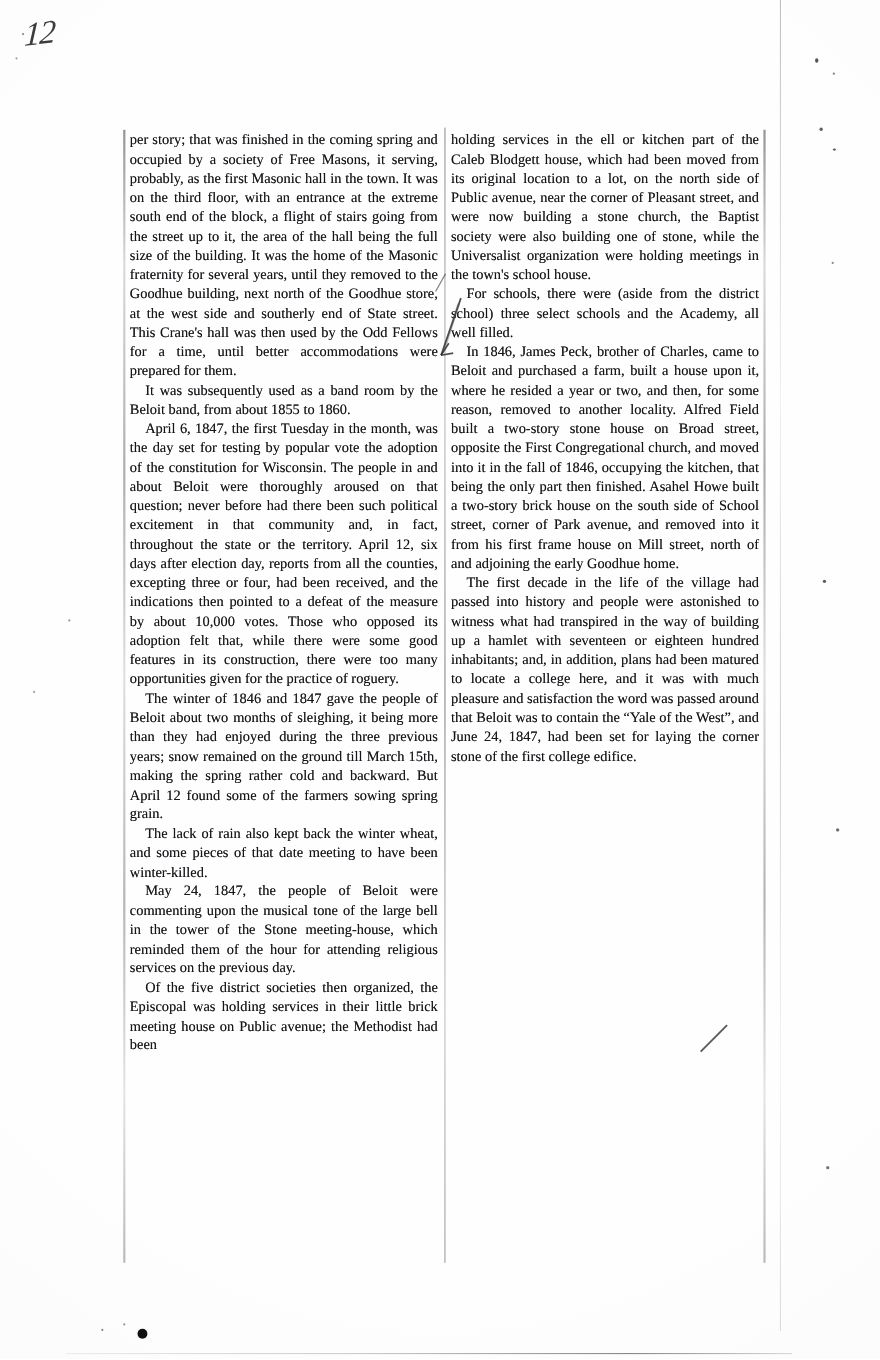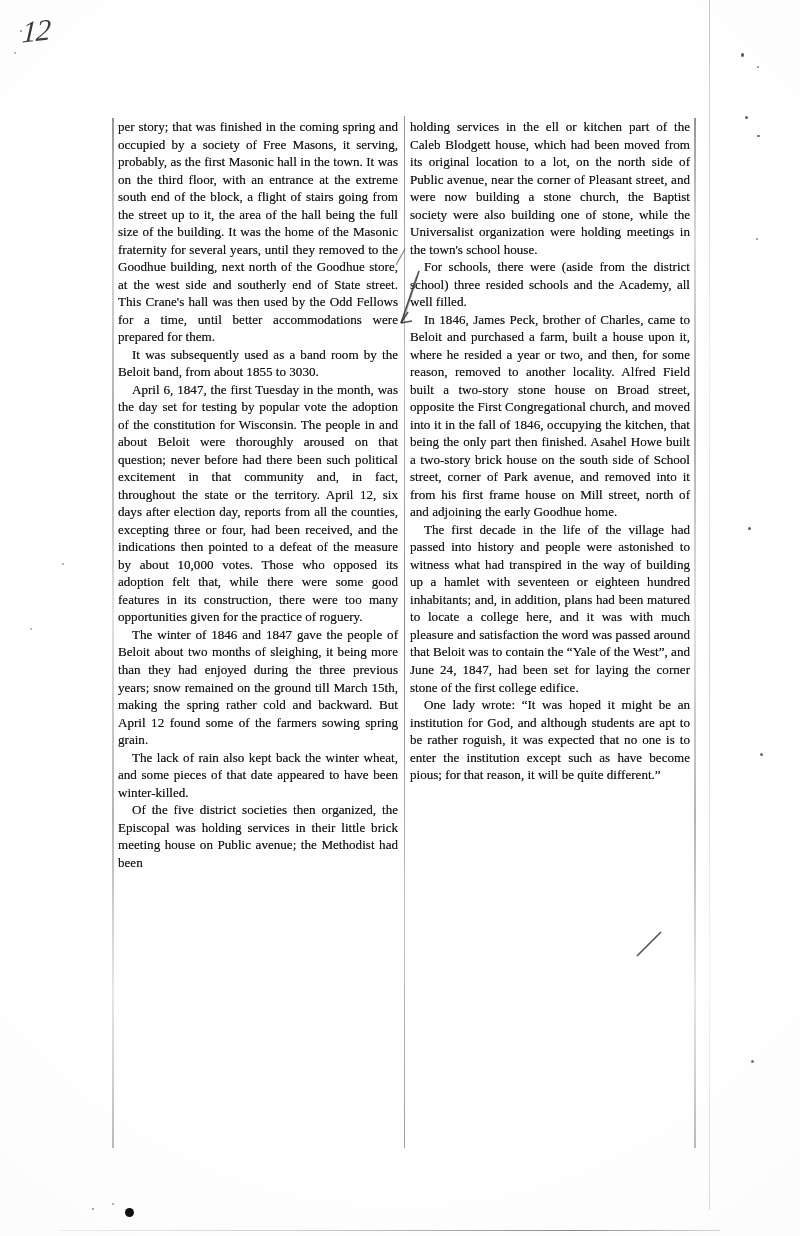--- a/index.html
+++ b/index.html
@@ -188,33 +188,33 @@
   <div id="page-number">12</div>
 
   <div id="clipping">
 
     <div class="clip-edge" id="clip-edge-left"></div>
     <div class="clip-edge" id="clip-edge-right"></div>
     <div id="column-rule"></div>
 
     <div class="column" id="column-left">
       <p class="no-indent">per story; that was finished in the coming spring and occupied by a society of Free Masons, it serving, probably, as the first Masonic hall in the town. It was on the third floor, with an entrance at the extreme south end of the block, a flight of stairs going from the street up to it, the area of the hall being the full size of the building. It was the home of the Masonic fraternity for several years, until they removed to the Goodhue building, next north of the Goodhue store, at the west side and southerly end of State street. This Crane's hall was then used by the Odd Fellows for a time, until better accommodations were prepared for them.</p>
-      <p>It was subsequently used as a band room by the Beloit band, from about 1855 to 3030.</p>
+      <p>It was subsequently used as a band room by the Beloit band, from about 1855 to 1860.</p>
       <p>April 6, 1847, the first Tuesday in the month, was the day set for testing by popular vote the adoption of the constitution for Wisconsin. The people in and about Beloit were thoroughly aroused on that question; never before had there been such political excitement in that community and, in fact, throughout the state or the territory. April 12, six days after election day, reports from all the counties, excepting three or four, had been received, and the indications then pointed to a defeat of the measure by about 10,000 votes. Those who opposed its adoption felt that, while there were some good features in its construction, there were too many opportunities given for the practice of roguery.</p>
       <p>The winter of 1846 and 1847 gave the people of Beloit about two months of sleighing, it being more than they had enjoyed during the three previous years; snow remained on the ground till March 15th, making the spring rather cold and backward. But April 12 found some of the farmers sowing spring grain.</p>
-      <p>The lack of rain also kept back the winter wheat, and some pieces of that date appeared to have been winter-killed.</p>
+      <p>The lack of rain also kept back the winter wheat, and some pieces of that date meeting to have been winter-killed.</p>
+      <p>May 24, 1847, the people of Beloit were commenting upon the musical tone of the large bell in the tower of the Stone meeting-house, which reminded them of the hour for attending religious services on the previous day.</p>
       <p>Of the five district societies then organized, the Episcopal was holding services in their little brick meeting house on Public avenue; the Methodist had been</p>
     </div>
 
     <div class="column" id="column-right">
       <p class="no-indent">holding services in the ell or kitchen part of the Caleb Blodgett house, which had been moved from its original location to a lot, on the north side of Public avenue, near the corner of Pleasant street, and were now building a stone church, the Baptist society were also building one of stone, while the Universalist organization were holding meetings in the town's school house.</p>
-      <p>For schools, there were (aside from the district school) three resided schools and the Academy, all well filled.</p>
+      <p>For schools, there were (aside from the district school) three select schools and the Academy, all well filled.</p>
       <p>In 1846, James Peck, brother of Charles, came to Beloit and purchased a farm, built a house upon it, where he resided a year or two, and then, for some reason, removed to another locality. Alfred Field built a two-story stone house on Broad street, opposite the First Congregational church, and moved into it in the fall of 1846, occupying the kitchen, that being the only part then finished. Asahel Howe built a two-story brick house on the south side of School street, corner of Park avenue, and removed into it from his first frame house on Mill street, north of and adjoining the early Goodhue home.</p>
       <p>The first decade in the life of the village had passed into history and people were astonished to witness what had transpired in the way of building up a hamlet with seventeen or eighteen hundred inhabitants; and, in addition, plans had been matured to locate a college here, and it was with much pleasure and satisfaction the word was passed around that Beloit was to contain the “Yale of the West”, and June 24, 1847, had been set for laying the corner stone of the first college edifice.</p>
-      <p>One lady wrote: “It was hoped it might be an institution for God, and although students are apt to be rather roguish, it was expected that no one is to enter the institution except such as have become pious; for that reason, it will be quite different.”</p>
     </div>
 
     <svg class="pencil" id="pencil-tick-upper" viewBox="0 0 16 20">
       <path d="M12 1 L3 17" stroke="#3d3d3d" stroke-width="1.1" fill="none" opacity="0.65"></path>
     </svg>
 
     <svg class="pencil" id="pencil-arrow-divider" viewBox="0 0 40 70">
       <path d="M31 3 L13 55" stroke="#2f2f2f" stroke-width="1.6" fill="none" opacity="0.85"></path>
       <path d="M13 55 L20 44" stroke="#2f2f2f" stroke-width="1.5" fill="none" opacity="0.85"></path>
       <path d="M13 55 L24 53" stroke="#2f2f2f" stroke-width="1.5" fill="none" opacity="0.85"></path>

